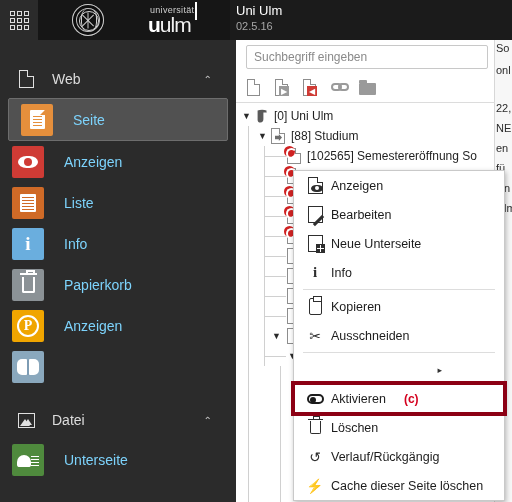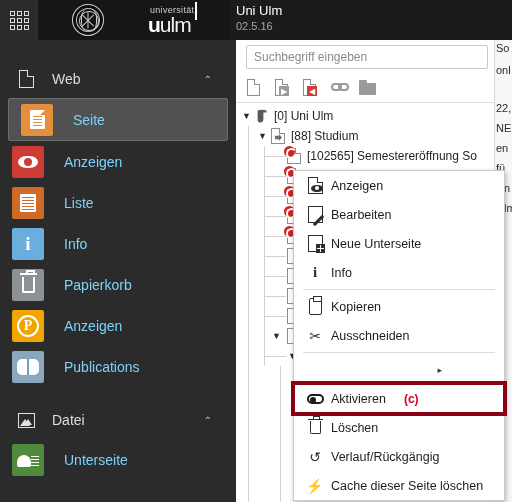--- a/index.html
+++ b/index.html
@@ -263,21 +263,20 @@
     </div>
 
     <div class="mod">
       <div class="m-ico" style="background:#8aa8bd">
           <div class="ic-book">
             <i></i>
             <u></u>
             <b></b>
           </div>
         </div>
-      <div class="m-label">Publications</div>
     </div>
 
     <div class="sec-head" style="margin-top:14px">
       <div class="sh-ico">
           <div class="img-glyph">
             <i></i>
             <u></u>
           </div>
         </div>
       <div class="sh-label">Datei</div>

